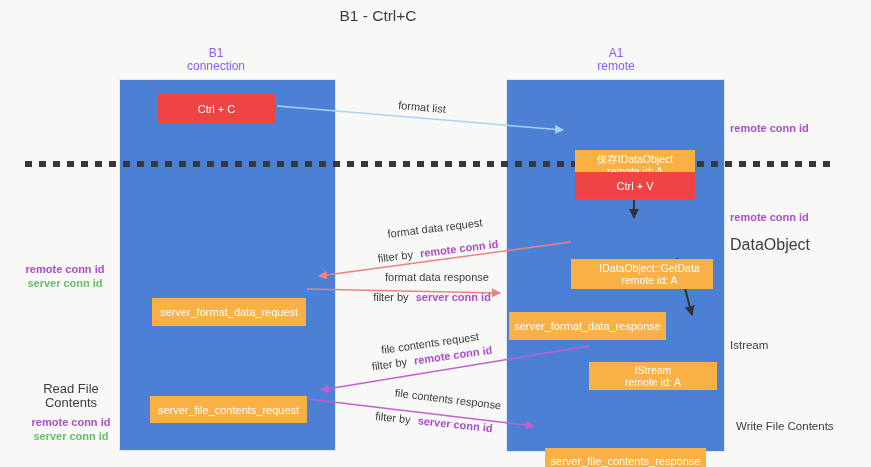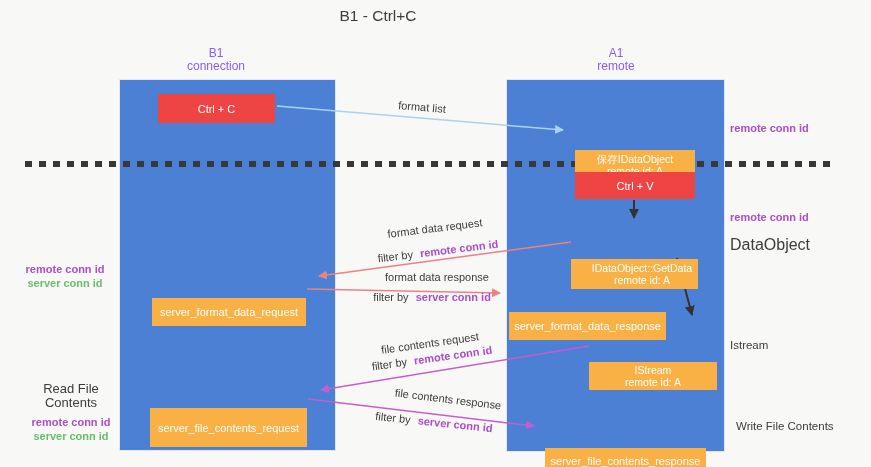--- a/index.html
+++ b/index.html
@@ -84,39 +84,39 @@
 
   <div class="node orange two" style="left:575px;top:118px;width:120px;height:30px;">
     <span>保存IDataObject</span>
     <span>remote id: A</span>
   </div>
 
   <div class="node green one" style="left:575px;top:172px;width:120px;height:27px;">
     <span>Ctrl + V</span>
   </div>
 
-  <div class="node orange two" style="left:571px;top:227px;width:127px;height:30px;padding-left:15px;">
+  <div class="node orange two" style="left:571px;top:227px;width:142px;height:30px;padding-left:15px;">
     <span>IDataObject::GetData</span>
     <span>remote id: A</span>
   </div>
 
   <div class="node orange one" style="left:152px;top:266px;width:154px;height:28px;">
     <span>server_format_data_request</span>
   </div>
 
   <div class="node orange one" style="left:509px;top:280px;width:157px;height:28px;">
     <span>server_format_data_response</span>
   </div>
 
   <div class="node orange two" style="left:589px;top:330px;width:128px;height:28px;">
     <span>IStream</span>
     <span>remote id: A</span>
   </div>
 
-  <div class="node orange one" style="left:150px;top:376px;width:157px;height:39px;">
+  <div class="node orange one" style="left:150px;top:364px;width:157px;height:27px;">
     <span>server_file_contents_request</span>
   </div>
 
   <div class="node orange one" style="left:545px;top:416px;width:161px;height:26px;">
     <span>server_file_contents_response</span>
   </div>
 
   <div class="albl rotp5" style="left:382px;top:101px;width:80px;">
     <span>format list</span>
   </div>

